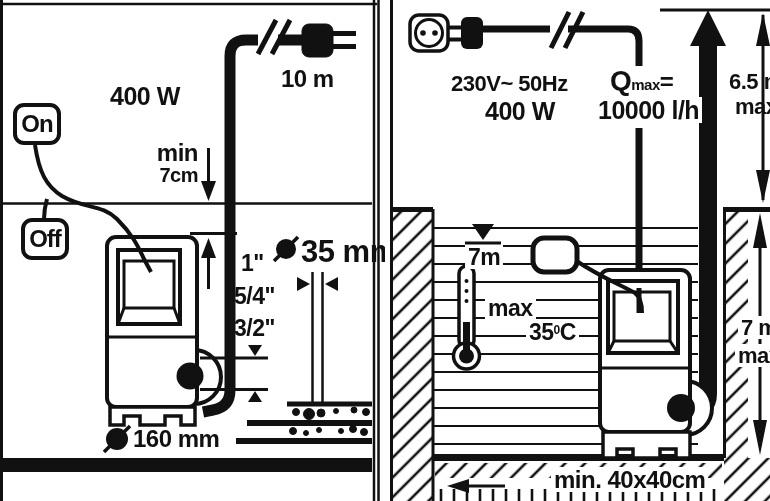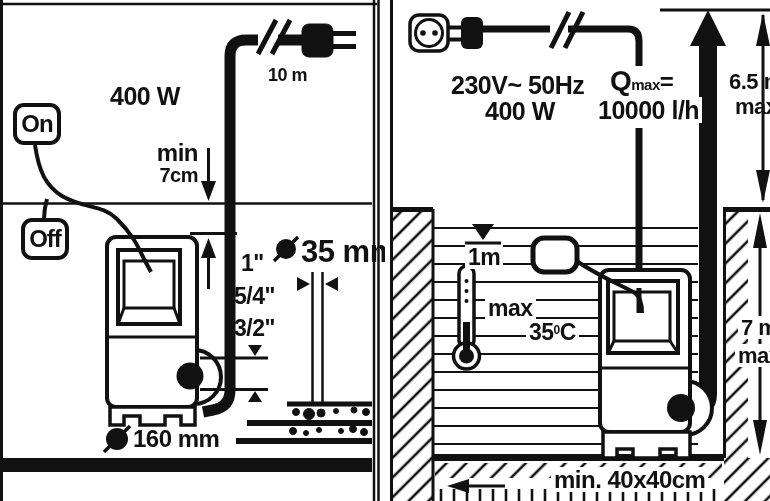--- a/index.html
+++ b/index.html
@@ -119,21 +119,21 @@
     </svg>
 
     <div class="switch-box" style="left:21px;top:218px;">
       <span>Off</span>
     </div>
     <div class="switch-box" style="left:13px;top:103px;">
       <span>On</span>
     </div>
 
     <div class="lbl" style="left:110px;top:83px;font-size:25px;">400 W</div>
-    <div class="lbl" style="left:268px;top:66px;font-size:18px;">10 m</div>
+    <div class="lbl" style="left:281px;top:66px;font-size:24px;">10 m</div>
     <div class="lbl right-al" style="left:132px;top:140px;width:66px;font-size:24px;">min</div>
     <div class="lbl right-al" style="left:132px;top:165px;width:66px;font-size:20px;">7cm</div>
     <div class="lbl" style="left:241px;top:251px;font-size:23px;">1"</div>
     <div class="lbl" style="left:234px;top:284px;font-size:23px;">5/4"</div>
     <div class="lbl" style="left:234px;top:316px;font-size:23px;">3/2"</div>
     <div class="lbl" style="left:301px;top:236px;font-size:31px;">35 mm</div>
     <div class="lbl" style="left:133px;top:426px;font-size:24px;text-align:center;">160 mm</div>
   </div>
 
   <div class="panel" id="right-panel">
@@ -249,34 +249,34 @@
       </g>
 
       <g stroke="#111" fill="#111">
         <line x1="68" y1="486" x2="120" y2="486" stroke-width="3"></line>
         <polygon points="84,479 84,493 62,486" stroke="none"></polygon>
         <line x1="268" y1="485" x2="308" y2="485" stroke-width="3"></line>
         <polygon points="295,478 295,492 316,485" stroke="none"></polygon>
       </g>
     </svg>
 
-    <div class="lbl" style="left:66px;top:72px;font-size:25px;">230V~ 50Hz</div>
+    <div class="lbl" style="left:66px;top:72px;font-size:22px;">230V~ 50Hz</div>
     <div class="lbl" style="left:100px;top:98px;font-size:25px;">400 W</div>
 
     <div class="lbl qrow bgw" style="left:222px;top:66px;">
       <span style="font-size:28px;">Q</span>
         <span class="sub">max</span>
         <span style="font-size:24px;">=</span>
     </div>
     <div class="lbl bgw" style="left:210px;top:97px;font-size:25px;">10000 l/h</div>
 
     <div class="lbl" style="left:344px;top:70px;font-size:22px;">6.5 m</div>
     <div class="lbl" style="left:350px;top:95px;font-size:22px;">max</div>
 
-    <div class="lbl bgw" style="left:80px;top:245px;font-size:23px;">1m</div>
+    <div class="lbl bgw" style="left:80px;top:245px;font-size:23px;">7m</div>
 
     <div class="lbl bgw" style="left:100px;top:296px;font-size:23px;">max</div>
     <div class="lbl bgw" style="left:98px;top:320px;font-size:23px;margin-left:43px;"><span>35</span><span class="deg">0</span><span>C</span></div>
 
     <div class="lbl bgw" style="left:353px;top:316px;font-size:22px;">7 m</div>
     <div class="lbl bgw" style="left:350px;top:344px;font-size:22px;">max</div>
 
     <div class="lbl bgw" style="left:122px;top:467px;font-size:24px;margin-left:44px;">min. 40x40cm</div>
   </div>
 

